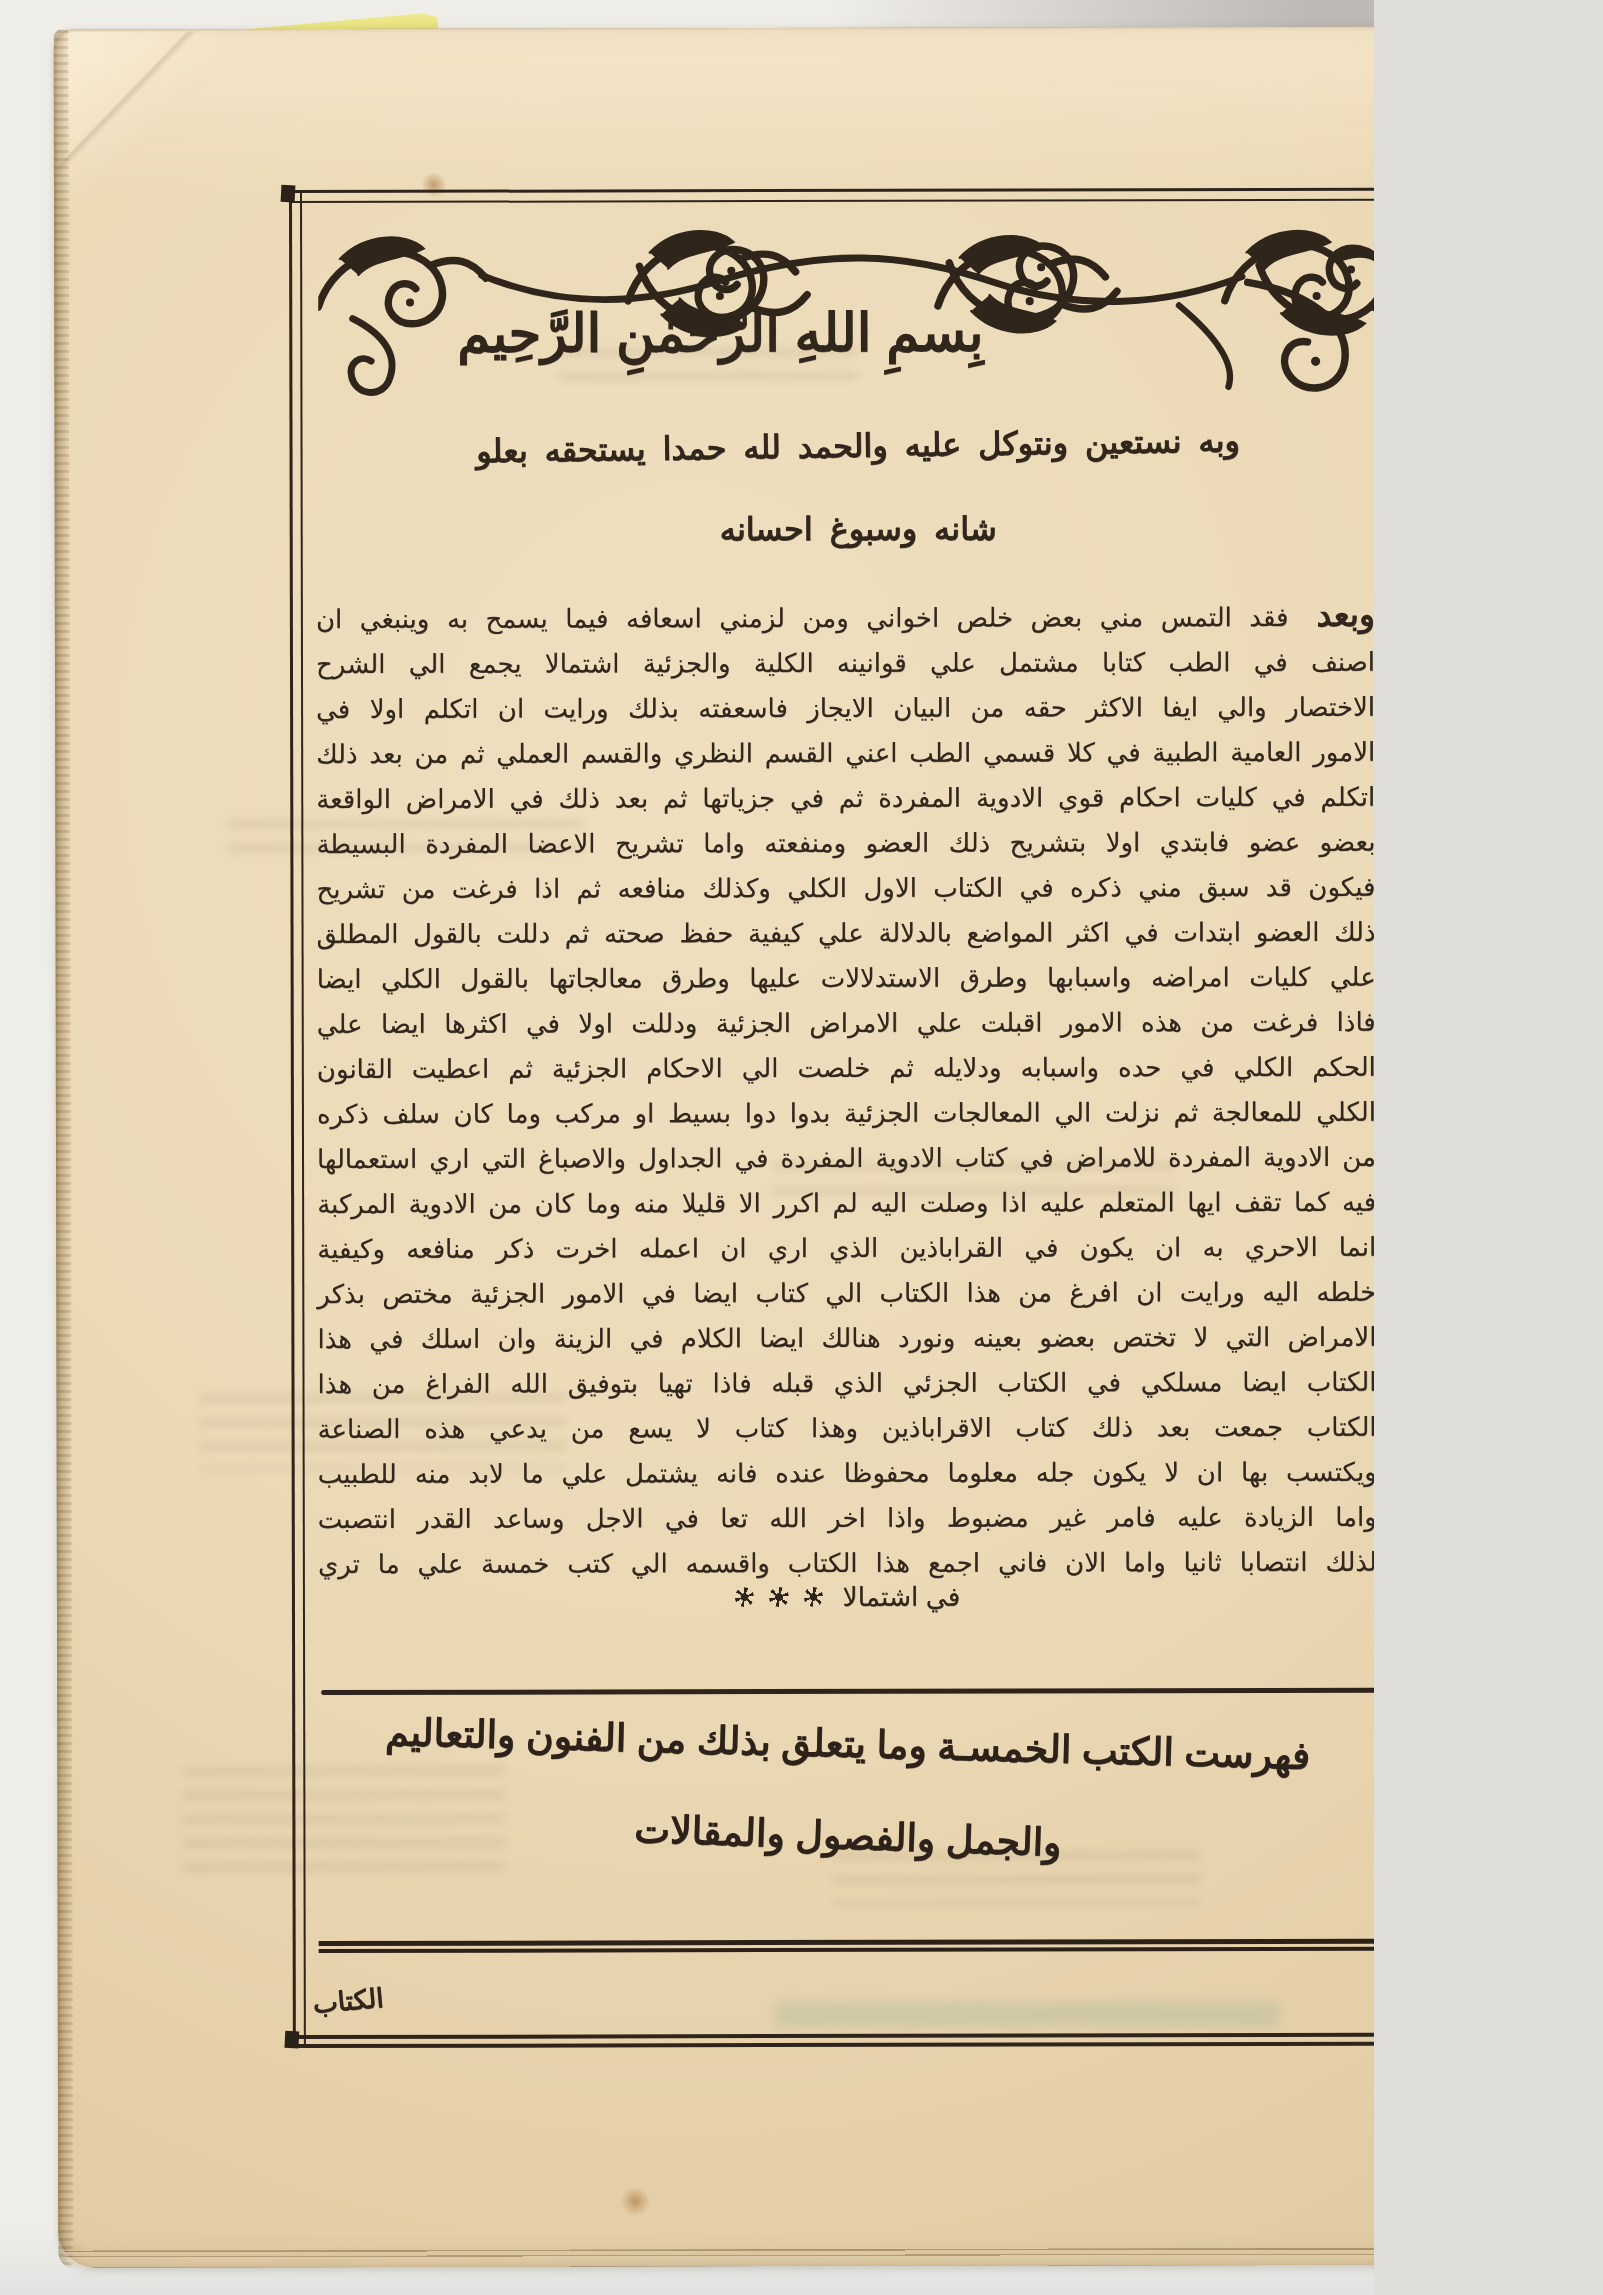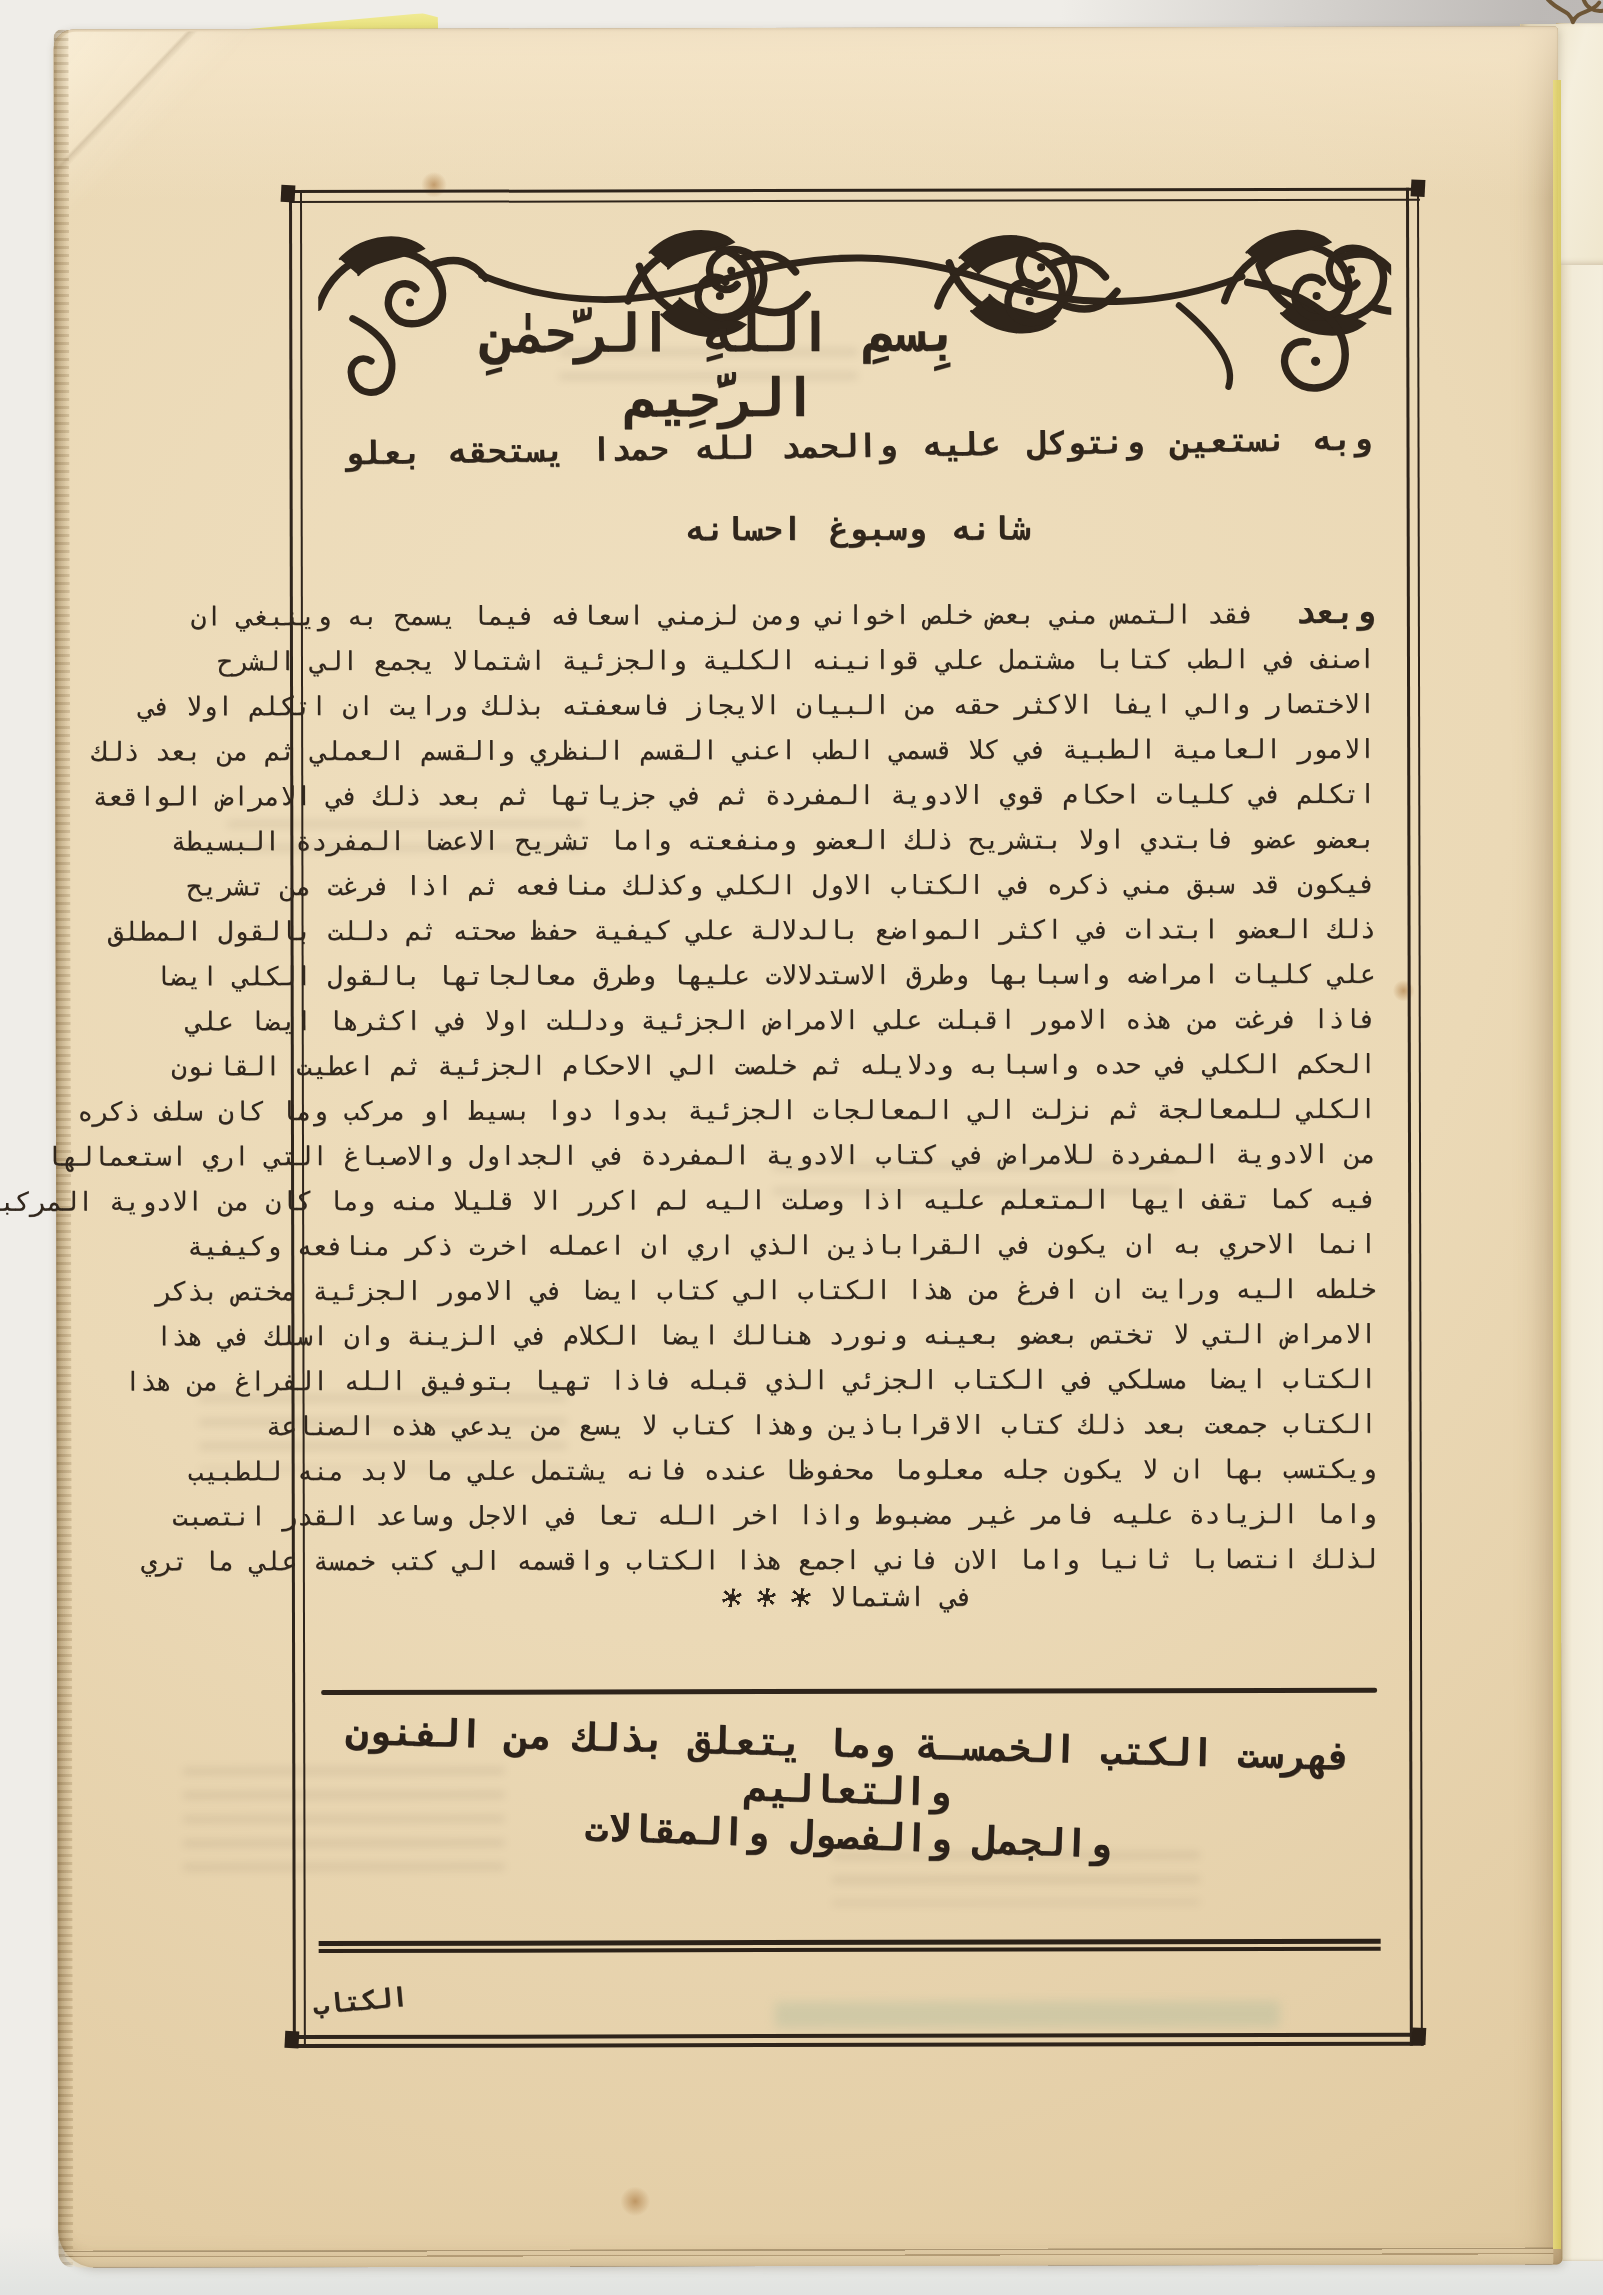--- a/index.html
+++ b/index.html
@@ -1,17 +1,17 @@
 <!DOCTYPE html>
 <html lang="ar" style="font-size:9.2px"><head>
 <meta charset="utf-8">
 <style>
   html,body{margin:0;padding:0;background:#dfdedb;}
-  .scene{position:relative;width:1603px;height:2295px;overflow:hidden;
-         font-family:Liberation Mono, monospace;}
+  .scene{position:relative;width:1374px;height:2295px;overflow:hidden;
+         font-family:Liberation Sans, sans-serif;}
   
   .backdrop{position:absolute;inset:0;
     background:linear-gradient(180deg,#f4f2ed 0%,#f1efeа 40%,#e8e9e7 100%);
     background-color:#efede8;}
   .backdrop-gray{position:absolute;top:0;right:0;width:803px;height:402px;
     background:linear-gradient(100deg,rgba(201,197,194,0) 30%,rgba(186,182,179,.95) 85%);
     }
   .backdrop-bottom{position:absolute;left:0;bottom:0;width:100%;height:69px;
     background:linear-gradient(180deg,rgba(226,228,226,0),rgba(223,226,224,.9));}
   
@@ -65,21 +65,21 @@
   
   .arab{direction:rtl;color:#30261c;text-shadow:0.3px 0.5px 0.4px rgba(46,36,26,.55);}
   .basmala{position:absolute;left:336px;top:274px;width:660px;text-align:center;
     font-size:53px;font-weight:700;letter-spacing:0.6px;}
   .opening{position:absolute;left:290px;width:1027px;text-align:center;
     font-size:32px;font-weight:700;word-spacing:8px;}
   .body-block{position:absolute;left:261px;top:565px;width:1059px;overflow:visible;}
   .body-line{direction:rtl;font-size:26px;line-height:45px;white-space:nowrap;
     text-align:justify;text-align-last:justify;color:#31271d;
     text-shadow:0.3px 0.4px 0.3px rgba(46,36,26,.5);}
-  .lead-word{font-size:33px;font-weight:700;margin-left:41px;}
+  .lead-word{font-size:33px;font-weight:700;margin-left:28px;}
   .fihrist-line{position:absolute;left:261px;top:1553px;width:1059px;text-align:center;
     font-size:26.4px;display:flex;justify-content:center;align-items:center;gap:19.5px;direction:rtl;}
   .rosettes{display:inline-flex;gap:15px;}
   .rosette{width:19.5px;height:19.5px;border-radius:50%;
     background:radial-gradient(circle at 50% 50%,#2e241b 26%,rgba(0,0,0,0) 30%),
                repeating-conic-gradient(#2e241b 0 22deg,rgba(0,0,0,0) 22deg 60deg);
     }
   .heading{position:absolute;left:261px;width:1059px;text-align:center;
     font-size:38px;font-weight:700;color:#2c221a;}
   .catchword{position:absolute;left:255px;top:1956px;font-size:26.4px;font-weight:700;

